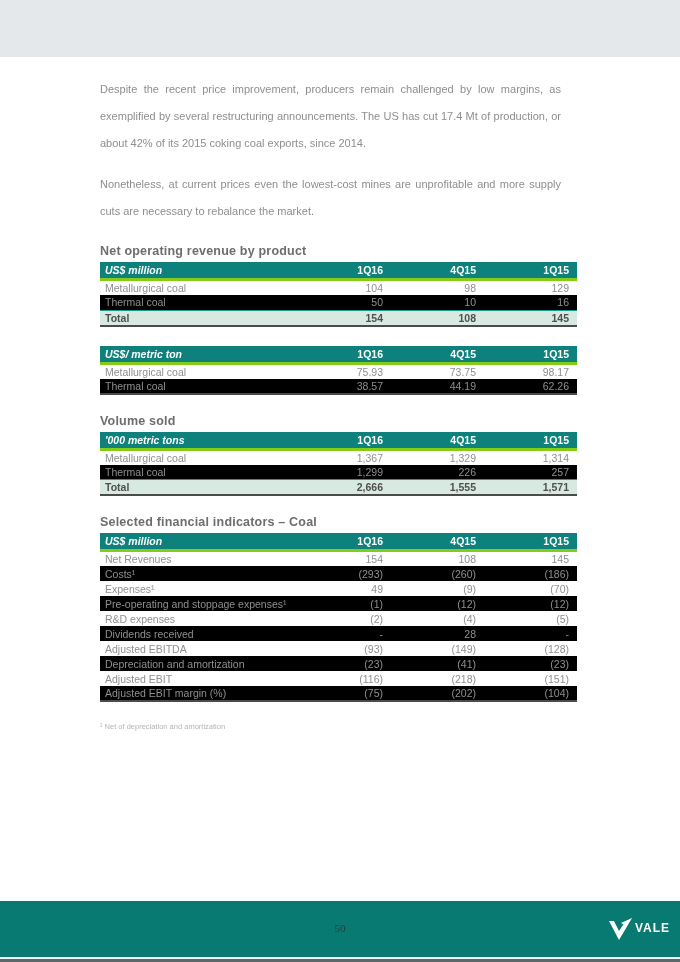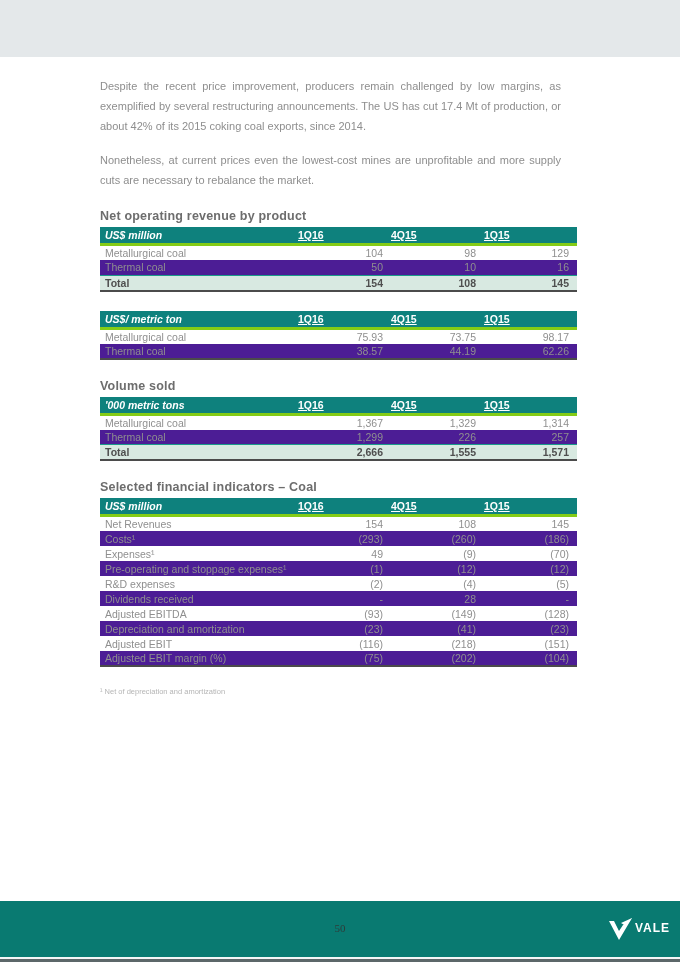--- a/index.html
+++ b/index.html
@@ -17,21 +17,21 @@
     background: #e4e8ea;
   }
   .content {
     position: absolute; left: 100px; top: 76px;
     width: 477px;
   }
   .body-text {
     margin: 0 16px 14px 0;
     color: #8e8e8e;
     font-size: 11px;
-    line-height: 20px;
+    line-height: 27px;
     text-align: justify;
   }
   .section { margin-top: 19px; }
   .section-title {
     font-size: 12.5px;
     font-weight: bold;
     color: #6d6d6d;
     letter-spacing: 0.2px;
     margin: 2px 0 4px 0;
   }
@@ -50,33 +50,32 @@
     height: 16px;
     border-bottom: 3px solid #84cc16;
   }
   th.unit-cell {
     text-align: left;
     font-style: italic;
     font-weight: bold;
     padding: 2px 0 2px 5px;
   }
   th.col-cell {
-    text-align: left;
+    text-align: right;
     font-weight: bold;
     padding: 2px 8px 2px 0;
-    text-decoration: underline;
   }
   tbody td {
     color: #8f8f8f;
     height: 15px;
     padding: 1px 0;
   }
   td.label-cell { text-align: left; padding-left: 5px; }
   td.num-cell { text-align: right; padding-right: 8px; }
-  tr.shaded { background: #4c1d95; }
+  tr.shaded { background: #000000; }
   tr.total-row { background: #d8e9e1; border-top: 1px solid #1b9a8b; }
   tr.total-row td { color: #4f4f4f; font-weight: bold; }
   .footnote {
     margin-top: 20px;
     font-size: 7.5px;
     color: #b5b5b5;
   }
   .footer-band {
     position: absolute; left: 0; top: 901px;
     width: 680px; height: 56px;

